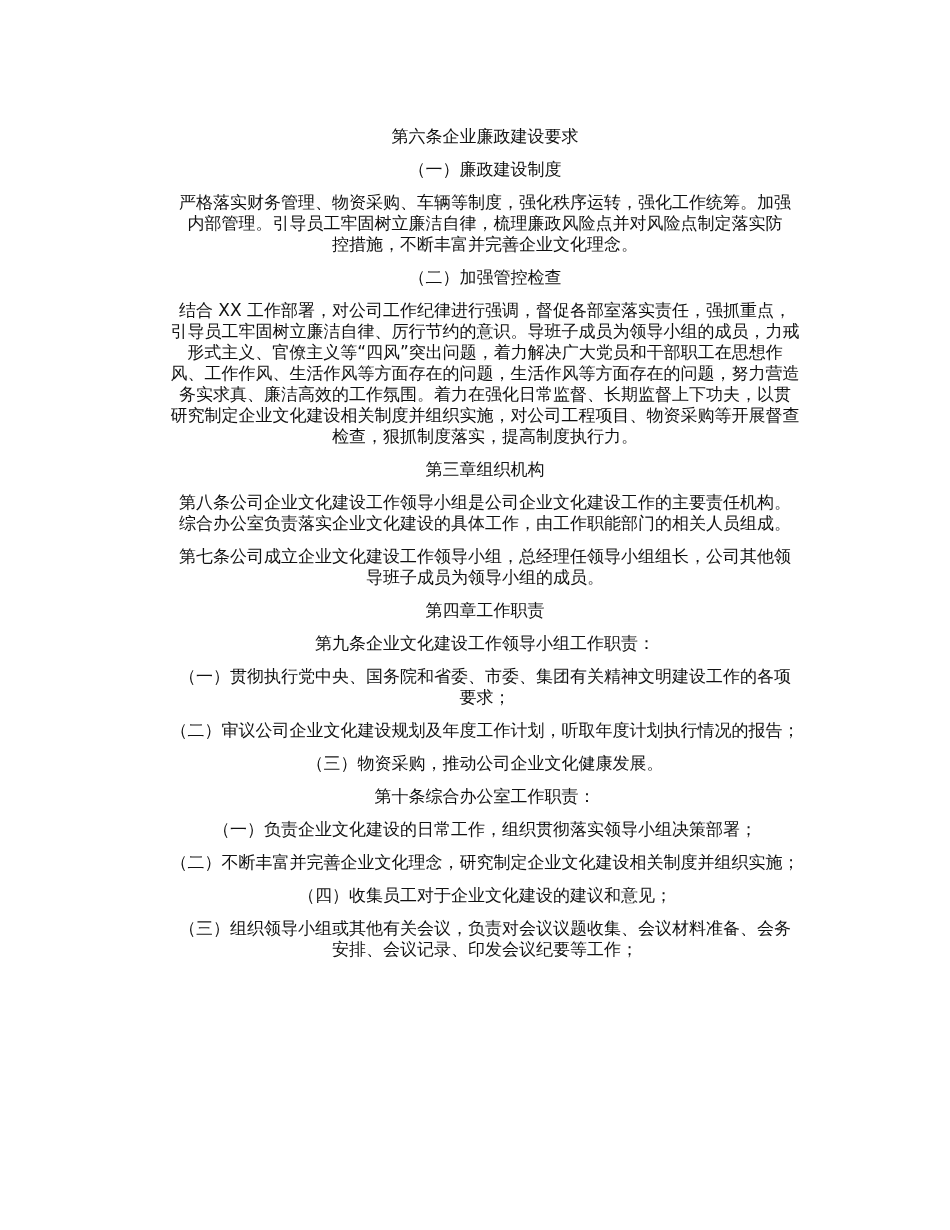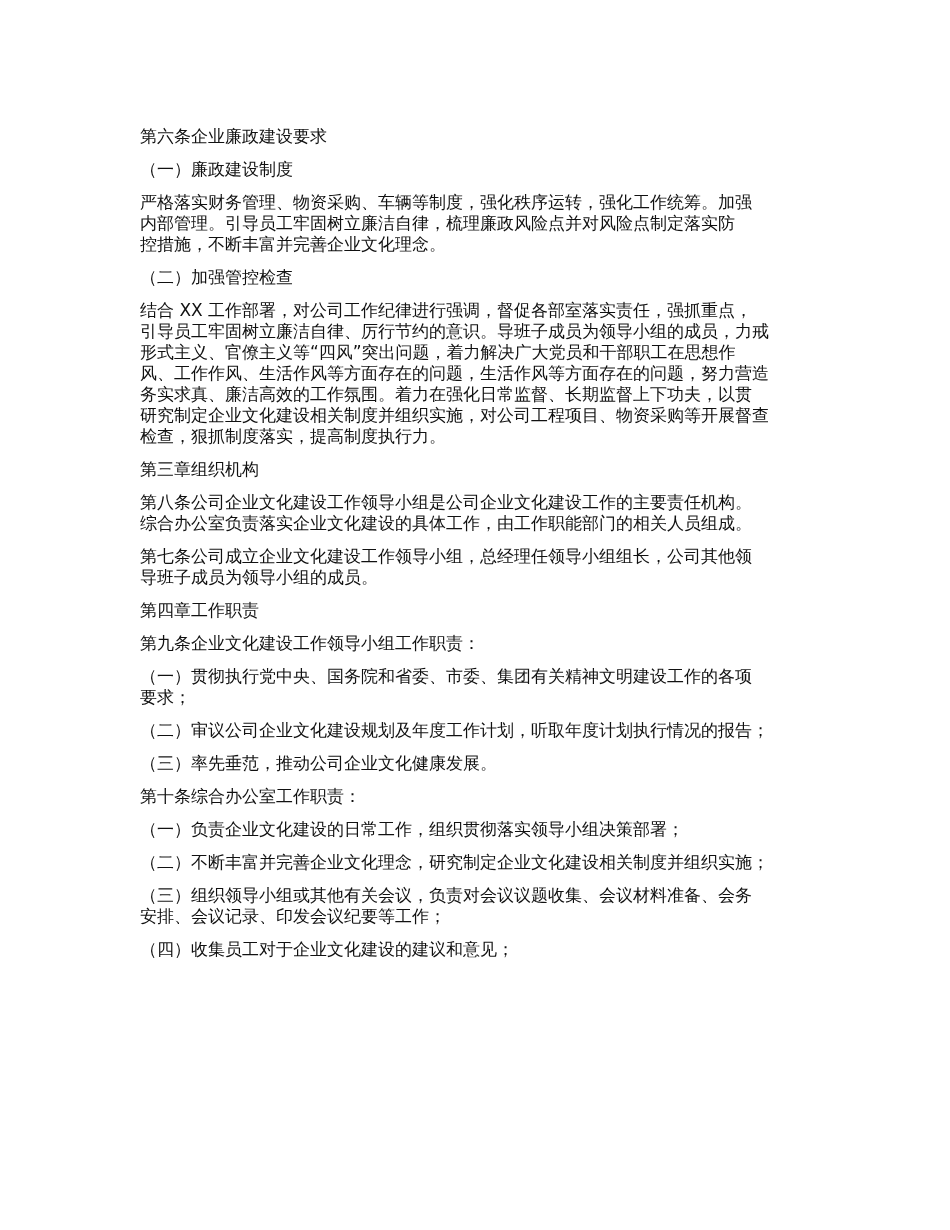--- a/index.html
+++ b/index.html
@@ -22,20 +22,21 @@
       width: 690px;
     }
     .para {
       margin: 0 0 12px 0;
       font-size: 17px;
       line-height: 21px;
       white-space: nowrap;
     }
     .line {
       display: block;
+      text-align: center;
     }
   </style>
 </head>
 <body>
 
 <div class="page">
   <p class="para">
     <span class="line">第六条企业廉政建设要求</span>
   </p>
   <p class="para">
@@ -76,31 +77,31 @@
     <span class="line">第九条企业文化建设工作领导小组工作职责：</span>
   </p>
   <p class="para">
     <span class="line">（一）贯彻执行党中央、国务院和省委、市委、集团有关精神文明建设工作的各项</span>
     <span class="line">要求；</span>
   </p>
   <p class="para">
     <span class="line">（二）审议公司企业文化建设规划及年度工作计划，听取年度计划执行情况的报告；</span>
   </p>
   <p class="para">
-    <span class="line">（三）率先垂范，推动公司企业文化健康发展。</span>
+    <span class="line">（三）物资采购，推动公司企业文化健康发展。</span>
   </p>
   <p class="para">
     <span class="line">第十条综合办公室工作职责：</span>
   </p>
   <p class="para">
     <span class="line">（一）负责企业文化建设的日常工作，组织贯彻落实领导小组决策部署；</span>
   </p>
   <p class="para">
     <span class="line">（二）不断丰富并完善企业文化理念，研究制定企业文化建设相关制度并组织实施；</span>
   </p>
   <p class="para">
+    <span class="line">（四）收集员工对于企业文化建设的建议和意见；</span>
+  </p>
+  <p class="para">
     <span class="line">（三）组织领导小组或其他有关会议，负责对会议议题收集、会议材料准备、会务</span>
     <span class="line">安排、会议记录、印发会议纪要等工作；</span>
-  </p>
-  <p class="para">
-    <span class="line">（四）收集员工对于企业文化建设的建议和意见；</span>
   </p>
 </div>
 
 </body></html>

